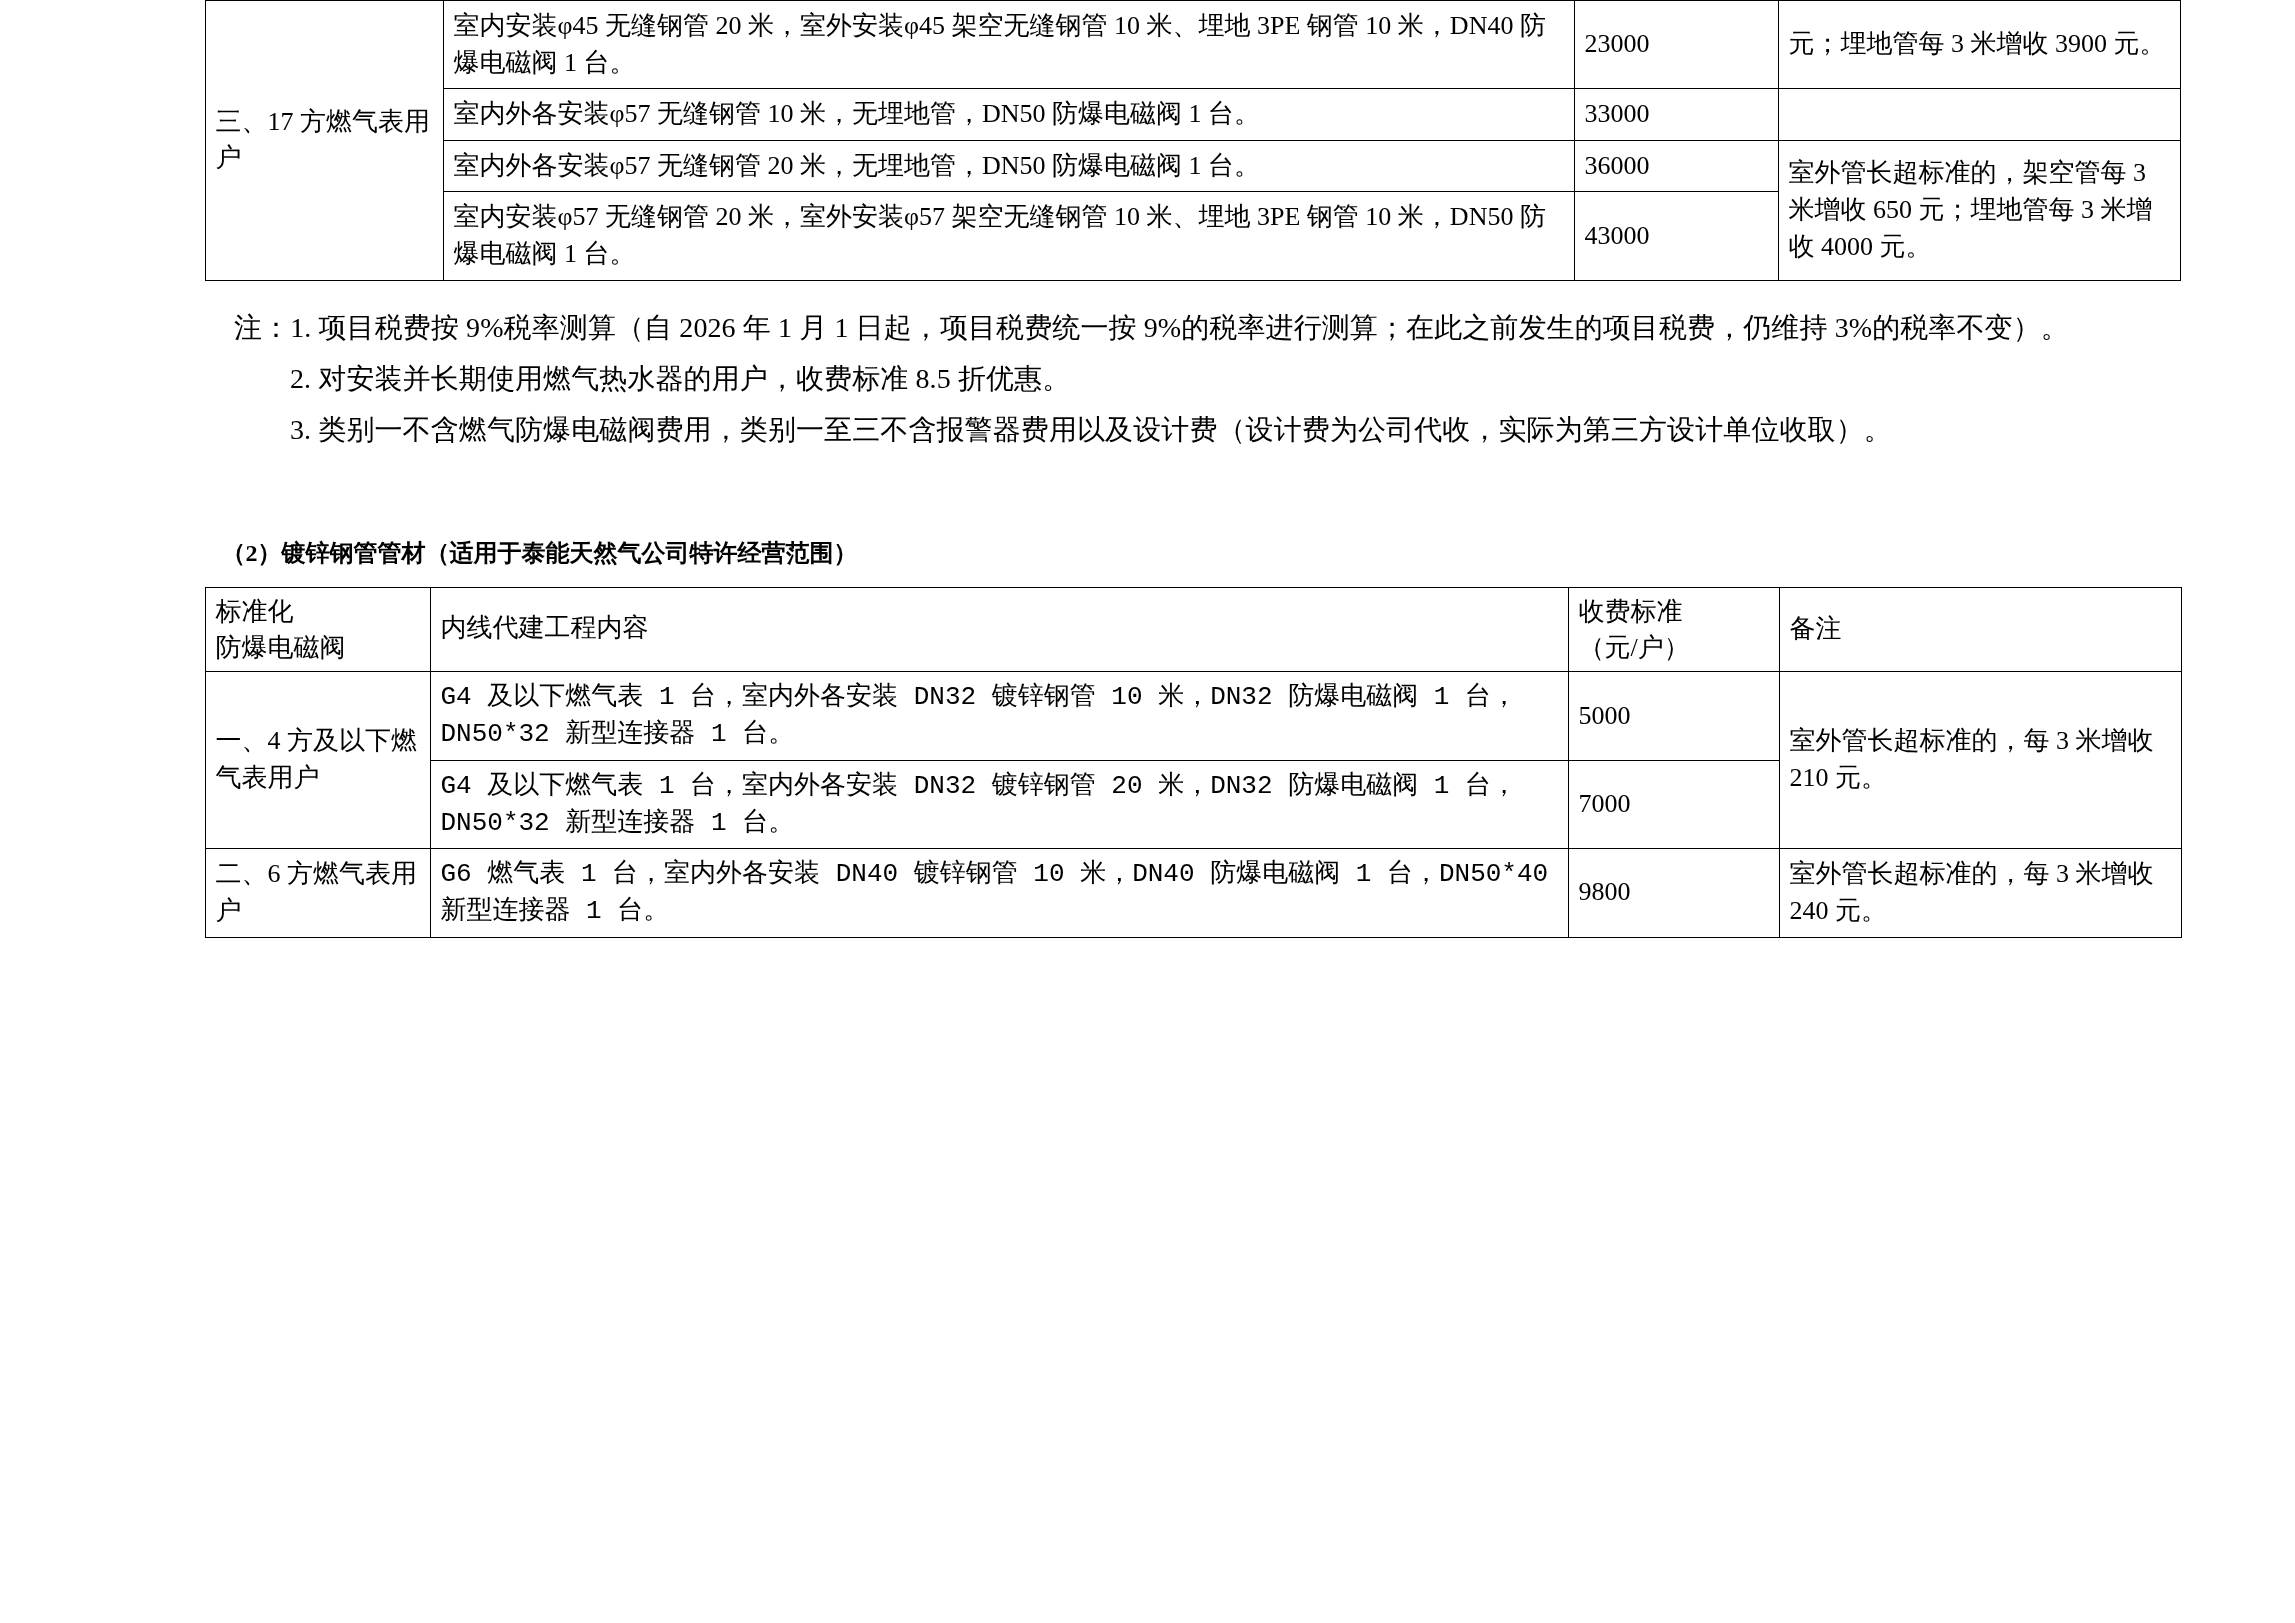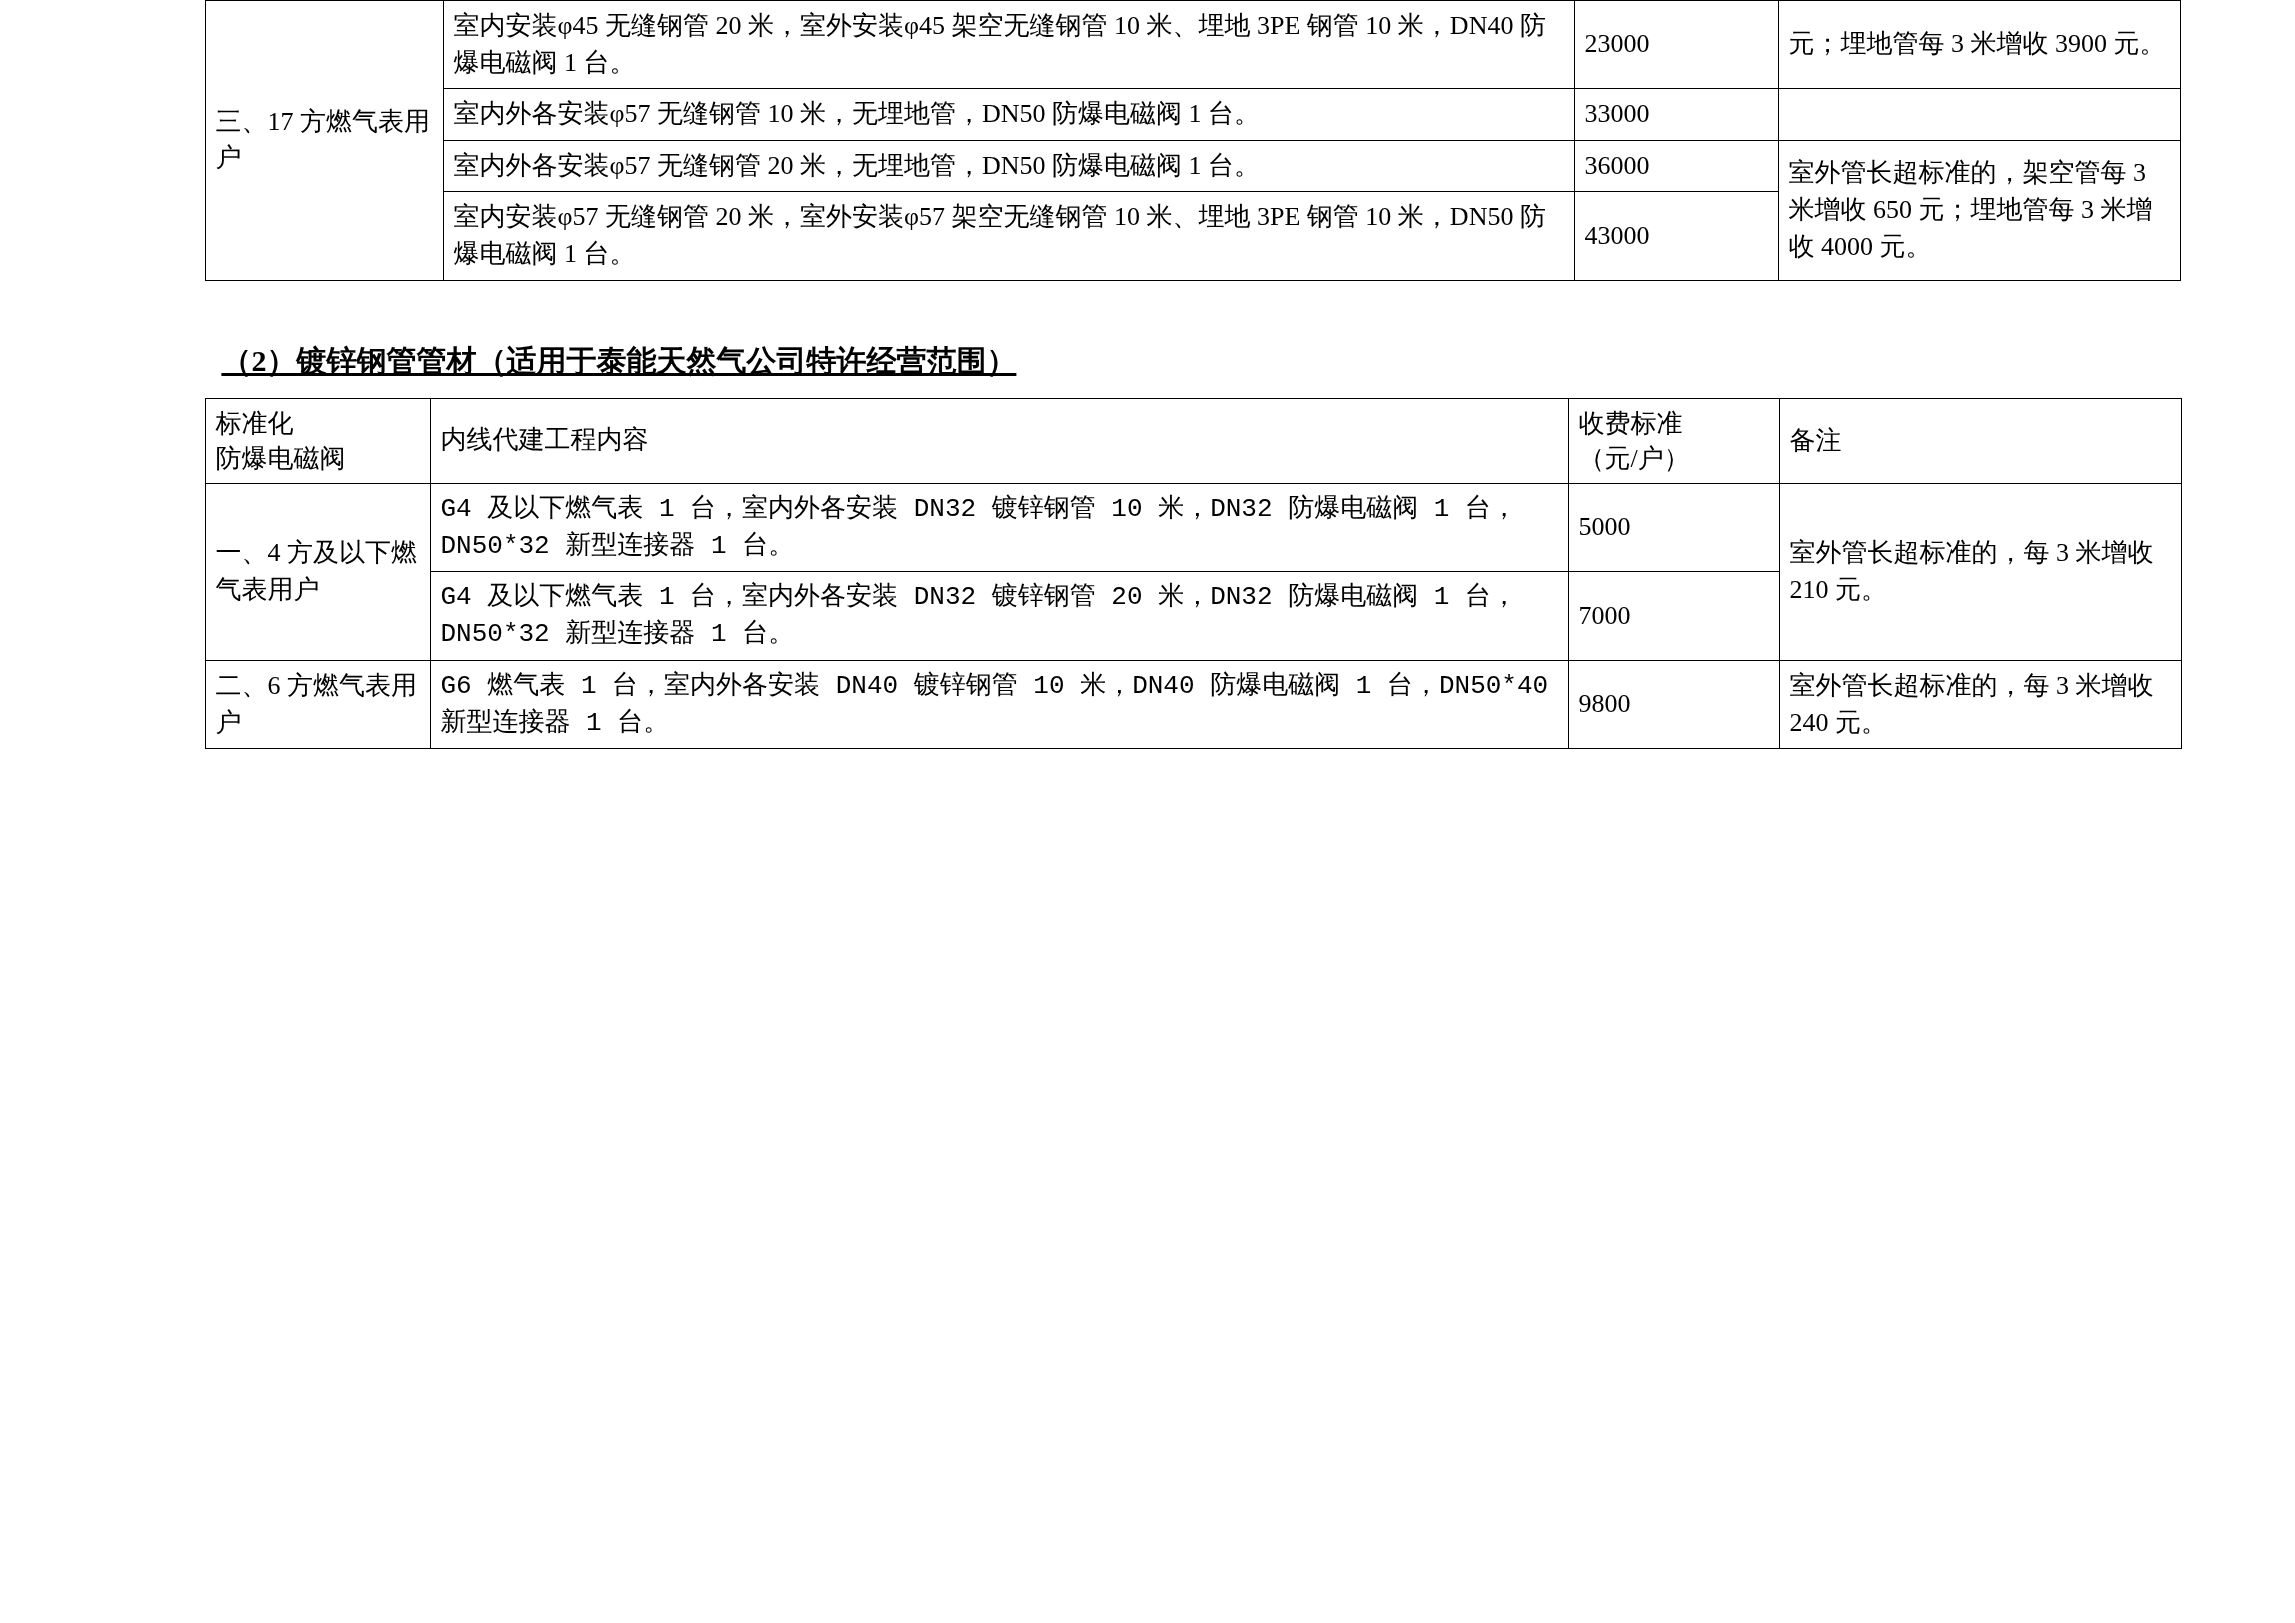--- a/index.html
+++ b/index.html
@@ -64,27 +64,26 @@
   .notes p {
     margin: 0 0 2.7px 0;
     text-align: justify;
     text-justify: inter-ideograph;
   }
   .indent1 { text-indent: 0; padding-left: 29px; }
   .indent2 { padding-left: 29px; text-indent: 56px; }
 
   
   .section-heading {
-    margin-top: 59px;
+    margin-top: 83px;
     margin-bottom: 16.4px;
-    font-size: 30px;
+    font-size: 24px;
     font-weight: 700;
     line-height: 1.4;
     padding-left: 16.4px;
-    text-decoration: underline;
   }
 
   .table2 td {
     font-size: 26px;
   }
   .t2-c1 { width: 205px; text-align: center; }
   .t2-c2 { width: 1118px; font-family: Liberation Mono, monospace; }
   .t2-c3 { width: 191px; text-align: center; }
   .t2-c4 { width: 382px; text-align: center; }
 
@@ -122,20 +121,25 @@
         <td class="c-price">36000</td>
         <td class="c-note" rowspan="2">室外管长超标准的，架空管每 3 米增收 650 元；埋地管每 3 米增收 4000 元。</td>
       </tr>
       <tr>
         <td class="c-desc nowrap-j">室内安装φ57 无缝钢管 20 米，室外安装φ57 架空无缝钢管 10 米、埋地 3PE 钢管 10 米，DN50 防爆电磁阀 1 台。</td>
         <td class="c-price">43000</td>
       </tr>
     </tbody>
   </table>
 
+  <div class="notes">
+    <p class="indent1">注：1. 项目税费按 9%税率测算（自 2026 年 1 月 1 日起，项目税费统一按 9%的税率进行测算；在此之前发生的项目税费，仍维持 3%的税率不变）。</p>
+    <p class="indent2">2. 对安装并长期使用燃气热水器的用户，收费标准 8.5 折优惠。</p>
+    <p class="indent2">3. 类别一不含燃气防爆电磁阀费用，类别一至三不含报警器费用以及设计费（设计费为公司代收，实际为第三方设计单位收取）。</p>
+  </div>
 
   <div class="section-heading">（2）镀锌钢管管材（适用于泰能天然气公司特许经营范围）</div>
 
   <table class="doc-table table2">
     <tbody>
       <tr class="hdr">
         <td class="t2-c1 two-line">
           <div>标准化</div>
           <div>防爆电磁阀</div>
         </td>

